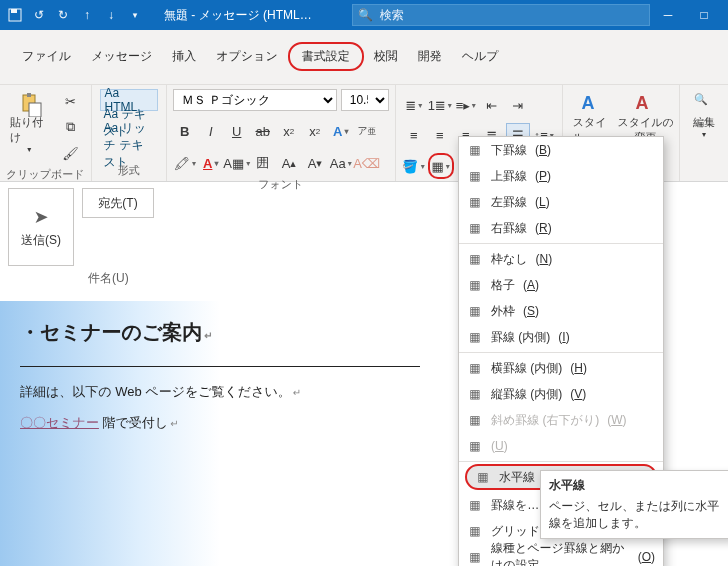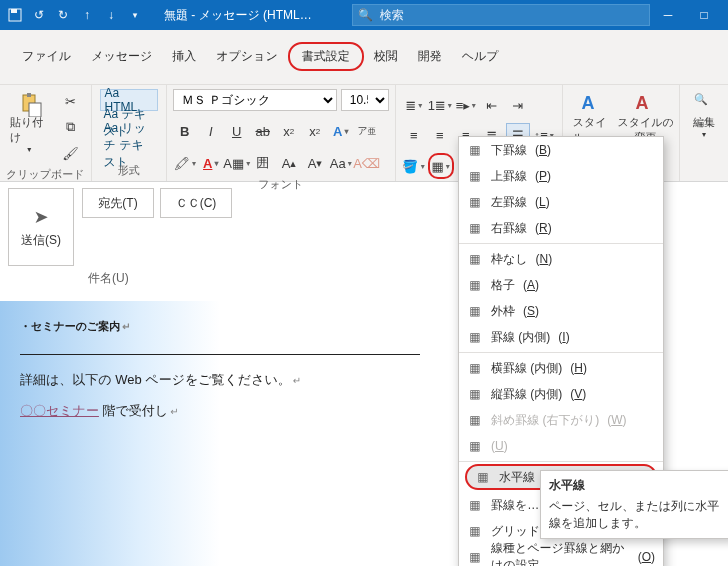--- a/index.html
+++ b/index.html
@@ -27,21 +27,21 @@
 .smallrow{display:flex;gap:2px;margin-top:4px;align-items:center}
 .sqbtn{width:22px;height:22px;border:1px solid transparent;display:flex;align-items:center;justify-content:center;color:#3c3c3c;font-size:13px}
 .sqbtn.drop::after{content:"▾";font-size:8px;margin-left:2px;color:#666}
 .fields{padding:6px 8px 0;display:flex;gap:8px}
 .sendbox{border:1px solid #c8c6c4;width:64px;height:76px;display:flex;flex-direction:column;align-items:center;justify-content:center;gap:4px}
 .sendbox .arrow{font-size:18px;color:#5f5f5f}
 .fieldcol{display:flex;flex-direction:row;gap:6px}
 .fbtn{border:1px solid #c8c6c4;width:70px;height:28px;display:flex;align-items:center;justify-content:center}
 .subj{padding:4px 8px;color:#5f5f5f;font-size:12px;margin-left:80px}
 .bodyarea{margin-top:10px;background:linear-gradient(90deg,#9dc9f0 0,#dfeffd 140px,#fff 220px);padding:14px 20px 10px;height:280px;font-size:13px;color:#222;position:relative}
-.bodyarea h3{margin:4px 0 12px;font-size:11px}
+.bodyarea h3{margin:4px 0 12px;font-size:20px}
 .bodyarea ul{margin:0 0 0 4px;padding:0}
 .bodyarea li{margin-left:14px;list-style:disc}
 .bodyarea li li{list-style:none}
 .bodyarea li li::before{content:"▶ ";font-size:10px;color:#444}
 .bodyarea .hr{height:1px;background:#222;margin:20px 0 16px;width:400px}
 .bodyarea a{color:#0563c1;text-decoration:underline}
 .cret::after{content:"↵";font-size:10px;color:#888;margin-left:2px}
 .dropdown{position:absolute;top:136px;left:458px;width:204px;background:#fff;border:1px solid #c8c6c4;box-shadow:2px 4px 10px rgba(0,0,0,.25);font-size:12px;z-index:10}
 .dropdown .mitem{display:flex;align-items:center;height:26px;padding:0 8px;gap:8px}
 .dropdown .mitem .mic{width:16px;height:16px;display:inline-flex;align-items:center;justify-content:center;color:#666;flex-shrink:0}
@@ -227,21 +227,20 @@
   </div>
 </div>
 
 <div class="fields">
   <div class="sendbox">
     <span class="arrow">➤</span>
     <span>送信(S)</span>
   </div>
   <div class="fieldcol">
     <div class="fbtn">宛先(T)</div>
-    <div class="fbtn">ＣＣ(C)</div>
   </div>
 </div>
 <div class="subj">件名(U)</div>
 
 <div class="bodyarea">
   <h3 class="cret"><span>・セミナーのご案内</span></h3>
   <div class="hr"></div>
   <p class="cret"><span>詳細は、以下の Web ページをご覧ください。</span></p>
   <p class="cret"><a href="#" style="color:#954f72">〇〇セミナー</a> <span>階で受付し</span></p>
 </div>

